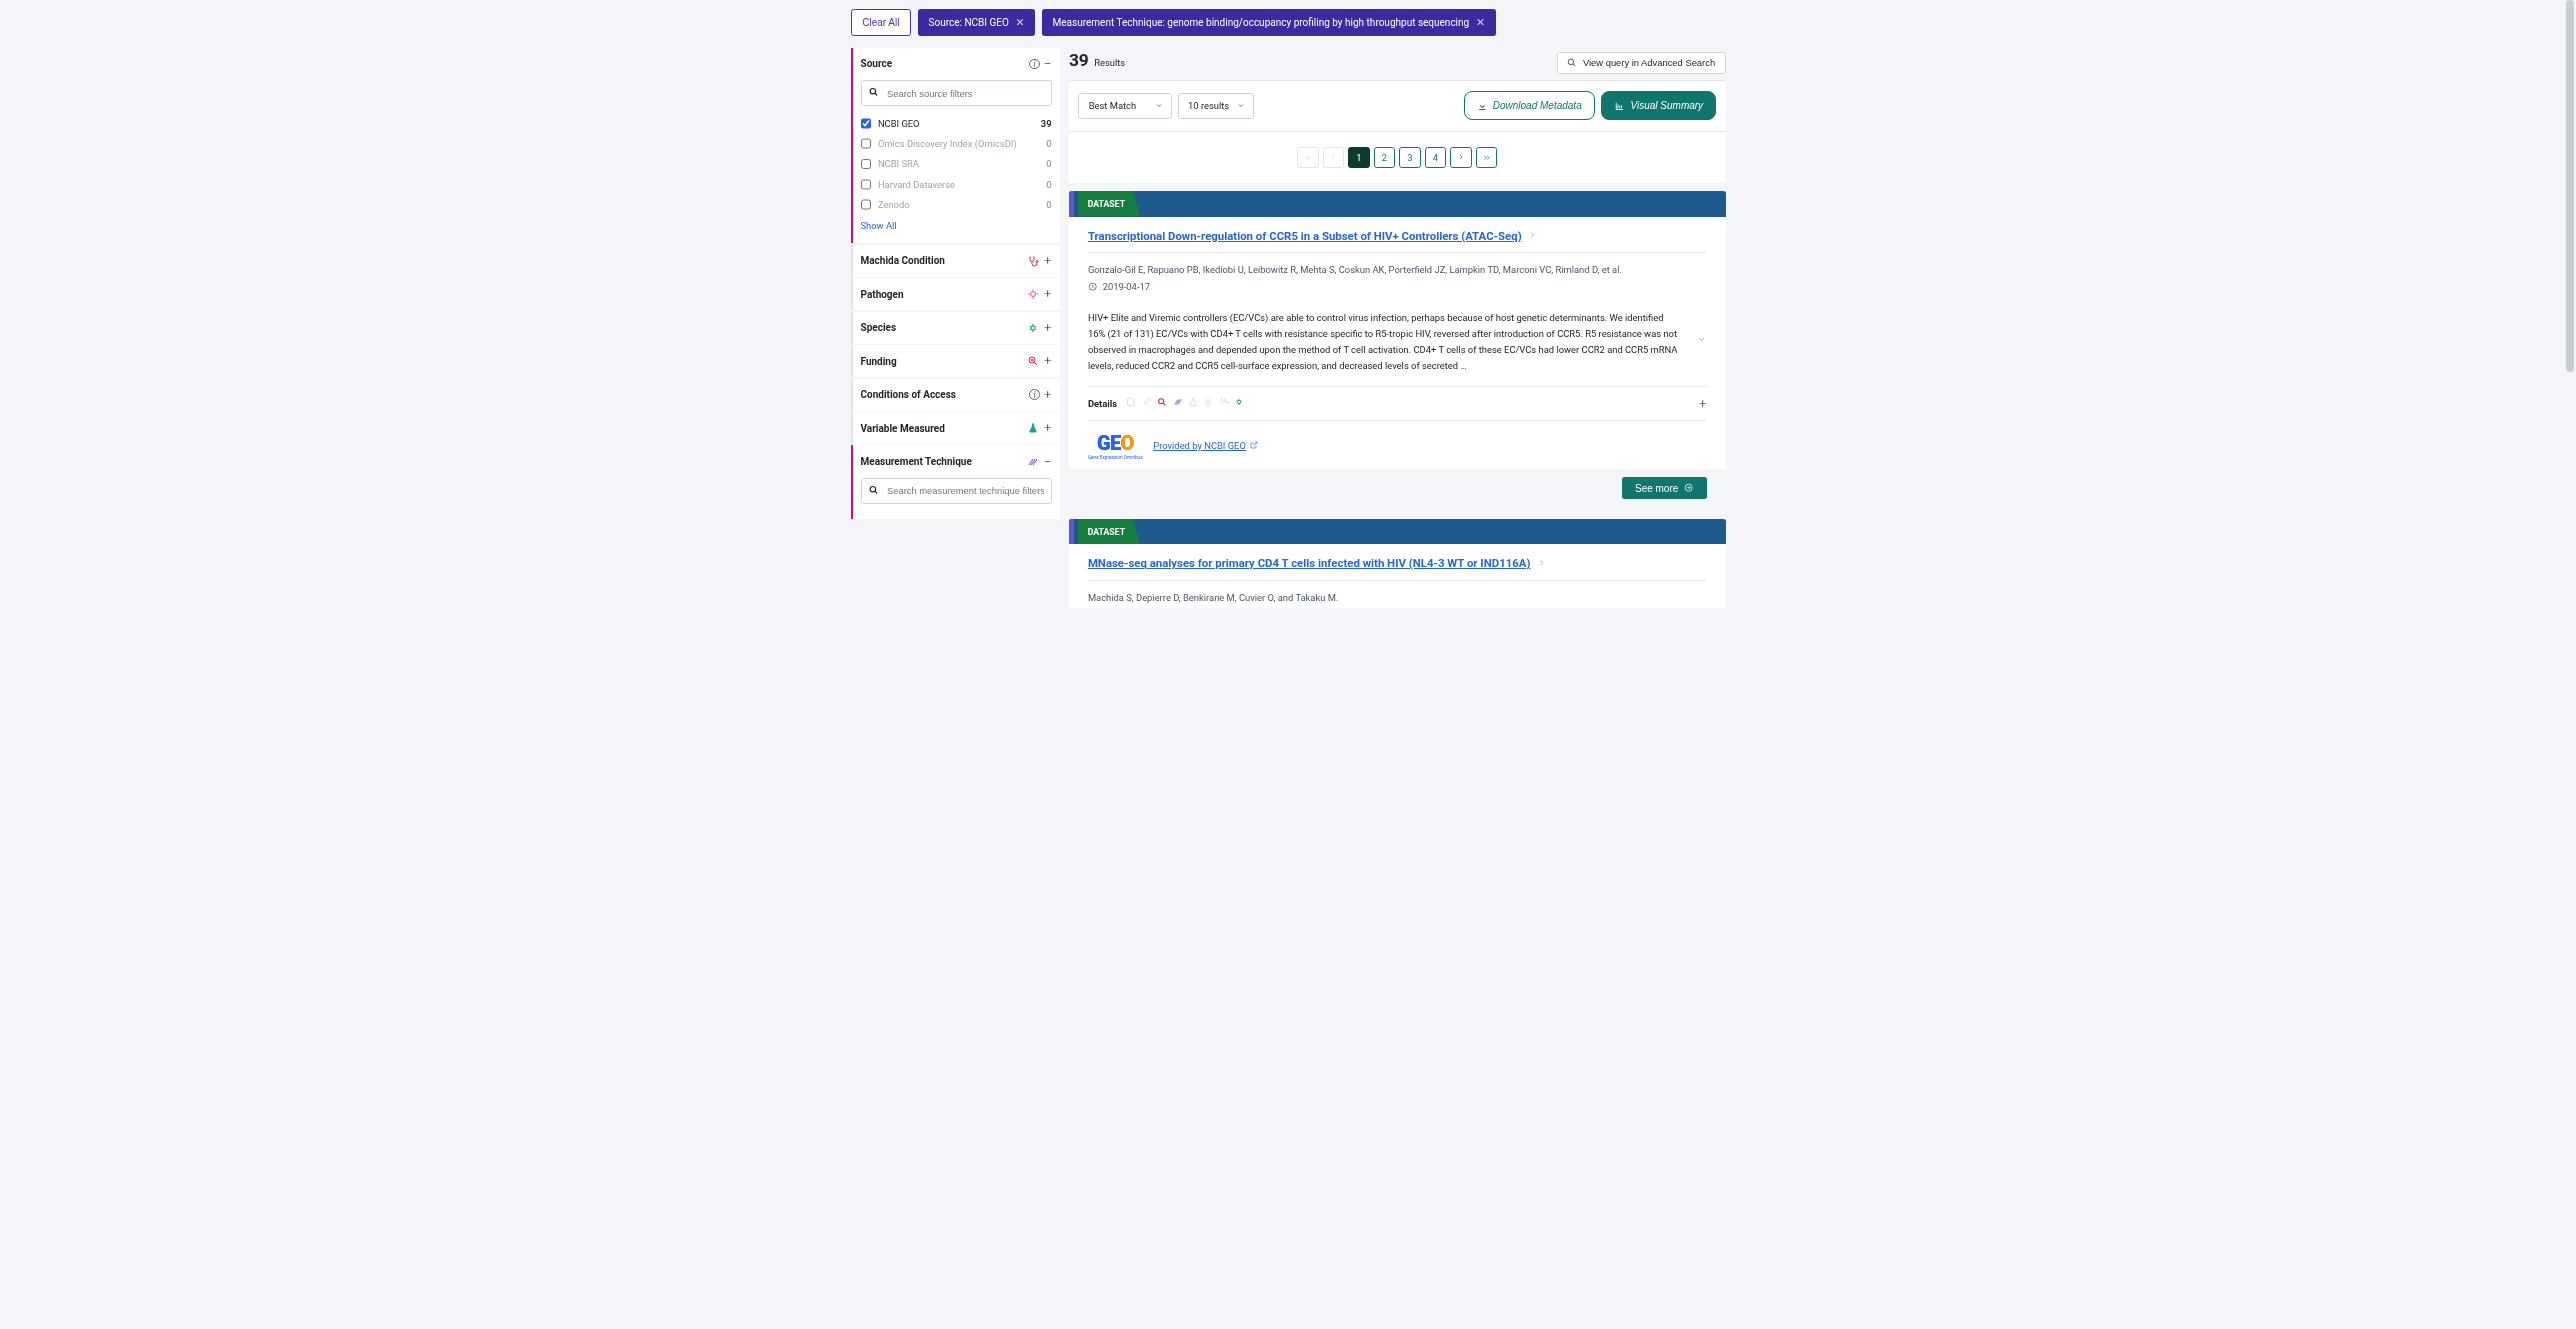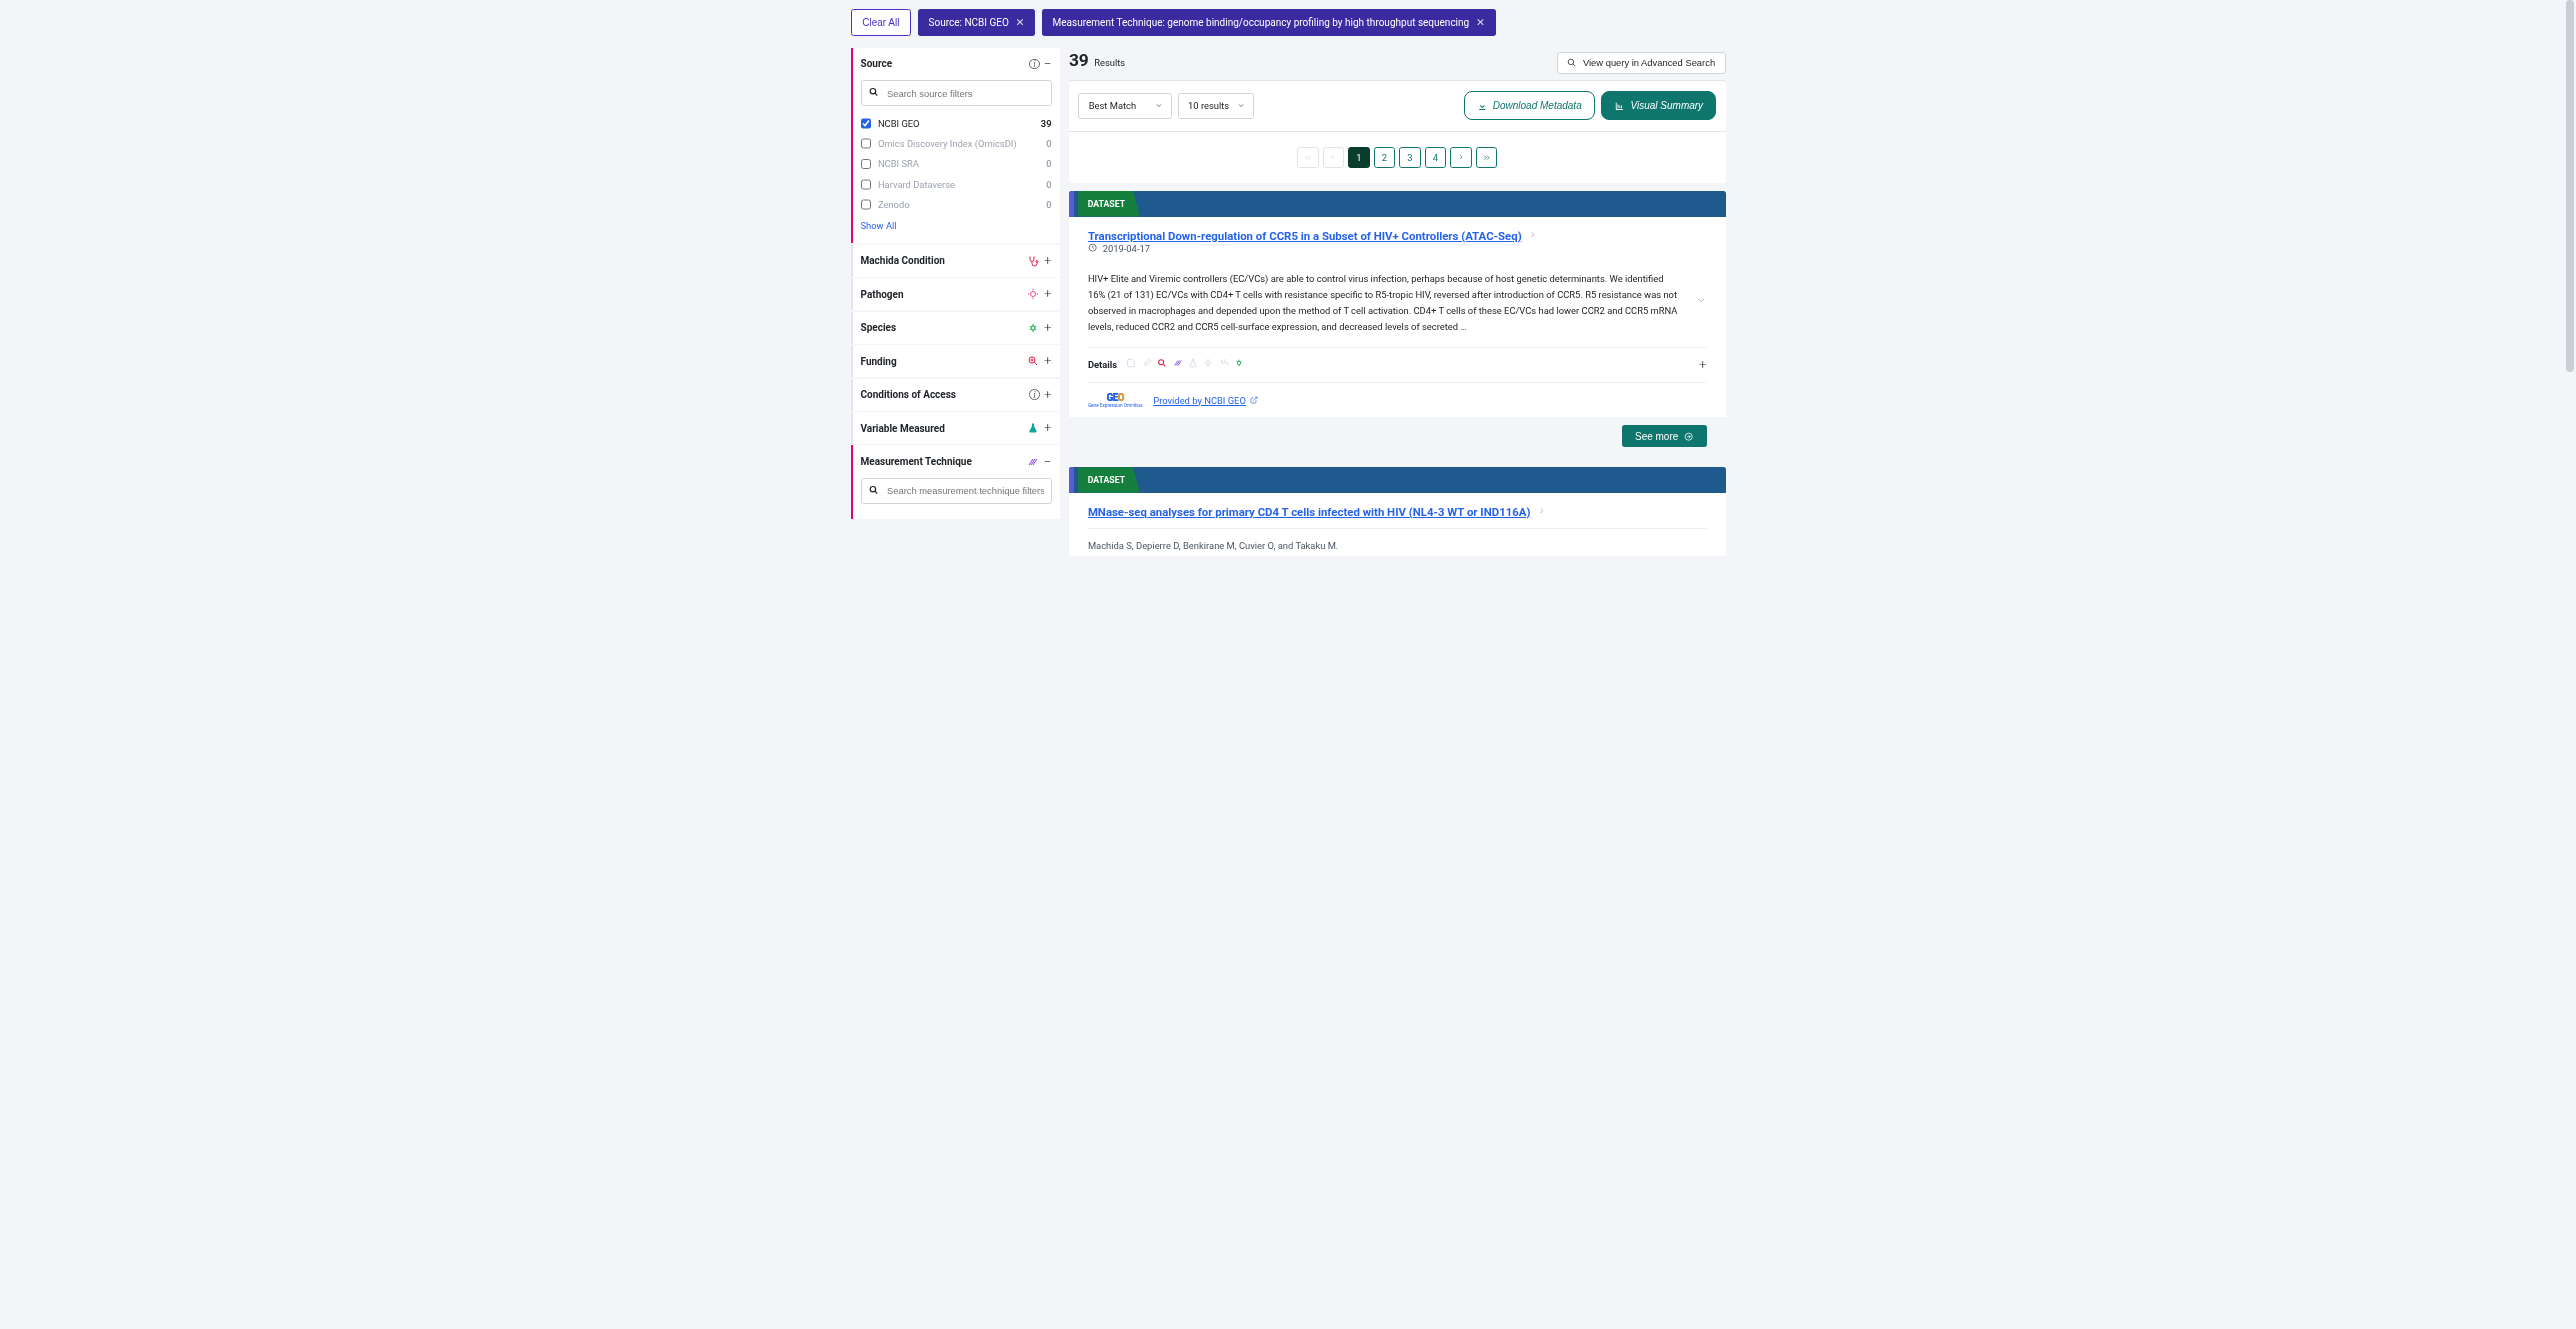--- a/index.html
+++ b/index.html
@@ -71,21 +71,21 @@
 .meta-row { padding:10.7px 0 6.7px; border-top:0.7px solid #e9ecf2; margin-top:9.4px; font-size:9.4px; color:#4b5563; }
 .date-row { display:flex; align-items:center; gap:5.4px; color:#4b5563; padding-bottom:8px; }
 .desc-row { display:flex; align-items:center; gap:13.4px; padding:9.4px 0 12px; border-top:0; color:#212529; font-size:9.4px; line-height:1.7; }
 .desc-row .chev-down { color:#9ca3af; }
 .details-row { border-top:0.7px solid #e9ecf2; padding:9.4px 0; display:flex; align-items:center; justify-content:space-between; }
 .details-left { display:flex; align-items:center; gap:6.7px; font-weight:700; font-size:9.4px; }
 .det-icons span { margin-left:2.7px; font-size:10.7px; }
 .det-icons { display:flex; gap:2.7px; }
 .provider-row { border-top:0.7px solid #e9ecf2; padding:9.4px 0; display:flex; align-items:center; gap:10.7px; }
 .geo-logo { display:flex; flex-direction:column; align-items:center; font-size:4.7px; color:#2563eb; }
-.geo-logo .big { font-size:10px; font-weight:800; letter-spacing:-0.7px; background:linear-gradient(#2563eb,#2563eb); -webkit-background-clip:text; }
+.geo-logo .big { font-size:20px; font-weight:800; letter-spacing:-0.7px; background:linear-gradient(#2563eb,#2563eb); -webkit-background-clip:text; }
 .provider-link { color:#2563eb; text-decoration:underline; font-size:9.4px; display:inline-flex; align-items:center; gap:4px; }
 .seemore-row { background:#f4f5f8; padding:8px 19px 12px; display:flex; justify-content:flex-end; }
 .seemore { background:#0f766e; color:#fff; border:none; padding:5.4px 13.4px; border-radius:2.7px; font-size:10px; display:inline-flex; align-items:center; gap:5.4px; }
 svg { display:inline-block; }
 .scrollbar-track { position:fixed; right:0; top:0; width:12px; height:100%; background:#f4f5f8; }
 .scrollbar-thumb { position:absolute; left:2px; right:2px; top:0; height:28%; background:#c9cdd4; border-radius:4px; }
 </style>
 </head>
 <body>
 
@@ -342,20 +342,21 @@
         </div>
         <div class="card-body">
           <a class="card-title">
             <span>Transcriptional Down-regulation of CCR5 in a Subset of HIV+ Controllers (ATAC-Seq)</span>
             <span class="chev">
               <svg width="9.4" height="9.4" viewBox="0 0 24 24" fill="none" stroke="currentColor" stroke-width="2">
                   <polyline points="9 18 15 12 9 6"></polyline>
                 </svg>
             </span>
           </a>
+          <div class="meta-row">Gonzalo-Gil E, Rapuano PB, Ikediobi U, Leibowitz R, Mehta S, Coskun AK, Porterfield JZ, Lampkin TD, Marconi VC, Rimland D, et al.</div>
           <div class="date-row">
             <svg width="9.4" height="9.4" viewBox="0 0 24 24" fill="none" stroke="currentColor" stroke-width="2">
                 <circle cx="12" cy="12" r="9"></circle>
                 <polyline points="12 7 12 12 15 14"></polyline>
               </svg>
             <span>2019-04-17</span>
           </div>
           <div class="desc-row">
             <span style="flex:1">HIV+ Elite and Viremic controllers (EC/VCs) are able to control virus infection, perhaps because of host genetic determinants. We identified 16% (21 of 131) EC/VCs with CD4+ T cells with resistance specific to R5-tropic HIV, reversed after introduction of CCR5. R5 resistance was not observed in macrophages and depended upon the method of T cell activation. CD4+ T cells of these EC/VCs had lower CCR2 and CCR5 mRNA levels, reduced CCR2 and CCR5 cell-surface expression, and decreased levels of secreted …</span>
             <span class="chev-down">

